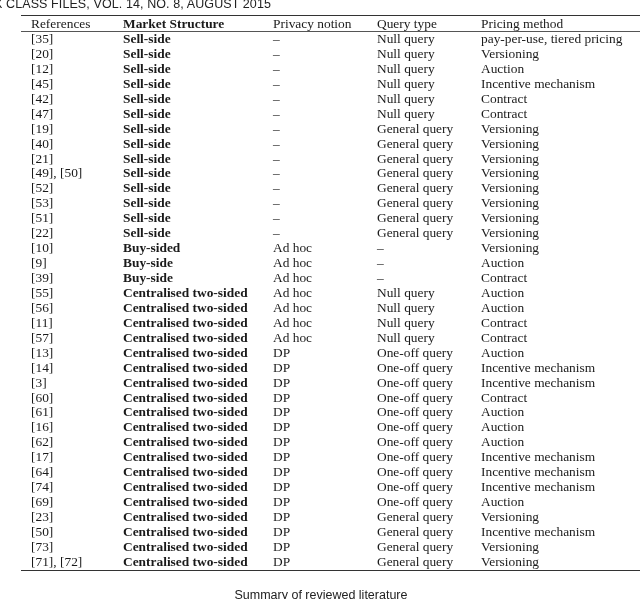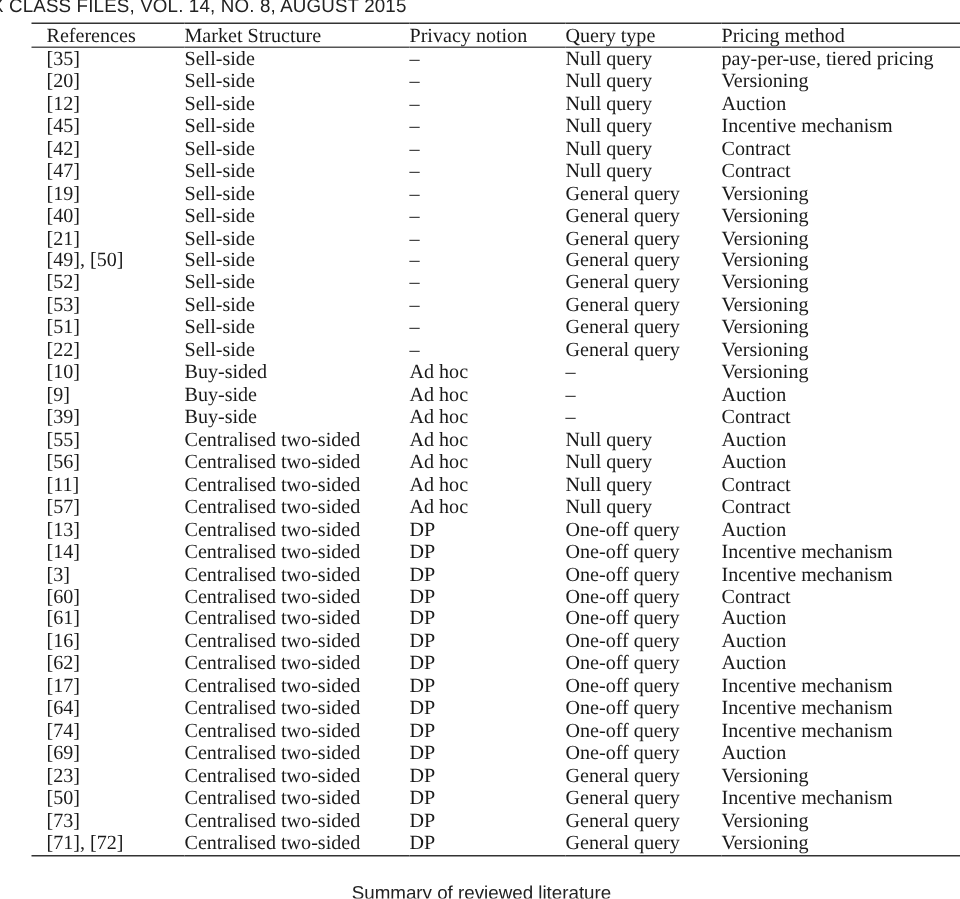--- a/index.html
+++ b/index.html
@@ -12,21 +12,21 @@
     .tbl-wrap { position: absolute; left: 21px; top: 15px; width: 640px; }
     table { border-collapse: collapse; font-family: "Liberation Serif", serif; font-size: 13.4px; color: #1a1a1a; }
     thead tr th {
       font-weight: normal; text-align: left; padding: 0; height: 15px; line-height: 15px;
       border-top: 1.3px solid #333; border-bottom: 1px solid #555;
       padding-top: 0px; padding-bottom: 0px; margin-top: 26px;
     }
     tbody td { padding: 0; height: 14.93px; line-height: 14.93px; white-space: nowrap; vertical-align: middle; }
     tbody tr:last-child td { border-bottom: 1.3px solid #333; margin-top: 28px; }
     .c-ref { width: 92px; padding-left: 10px; }
-    .c-mkt { width: 150px; }
+    .c-mkt { width: 150px; font-weight: bold; }
     .c-prv { width: 104px; }
     .c-qry { width: 104px; }
     .c-prc { width: 180px; }
     th.c-ref { padding-left: 10px; }
     .caption {
       position: absolute; left: 0; width: 640px; text-align: center;
       font-family: "Liberation Sans", sans-serif; font-size: 12.5px; color: #222; line-height: 14px; margin-top: 32px;
     }
     .cap1 { top: 571px; left: 1px; }
     .cap2 { top: 556px; left: 1px; }

